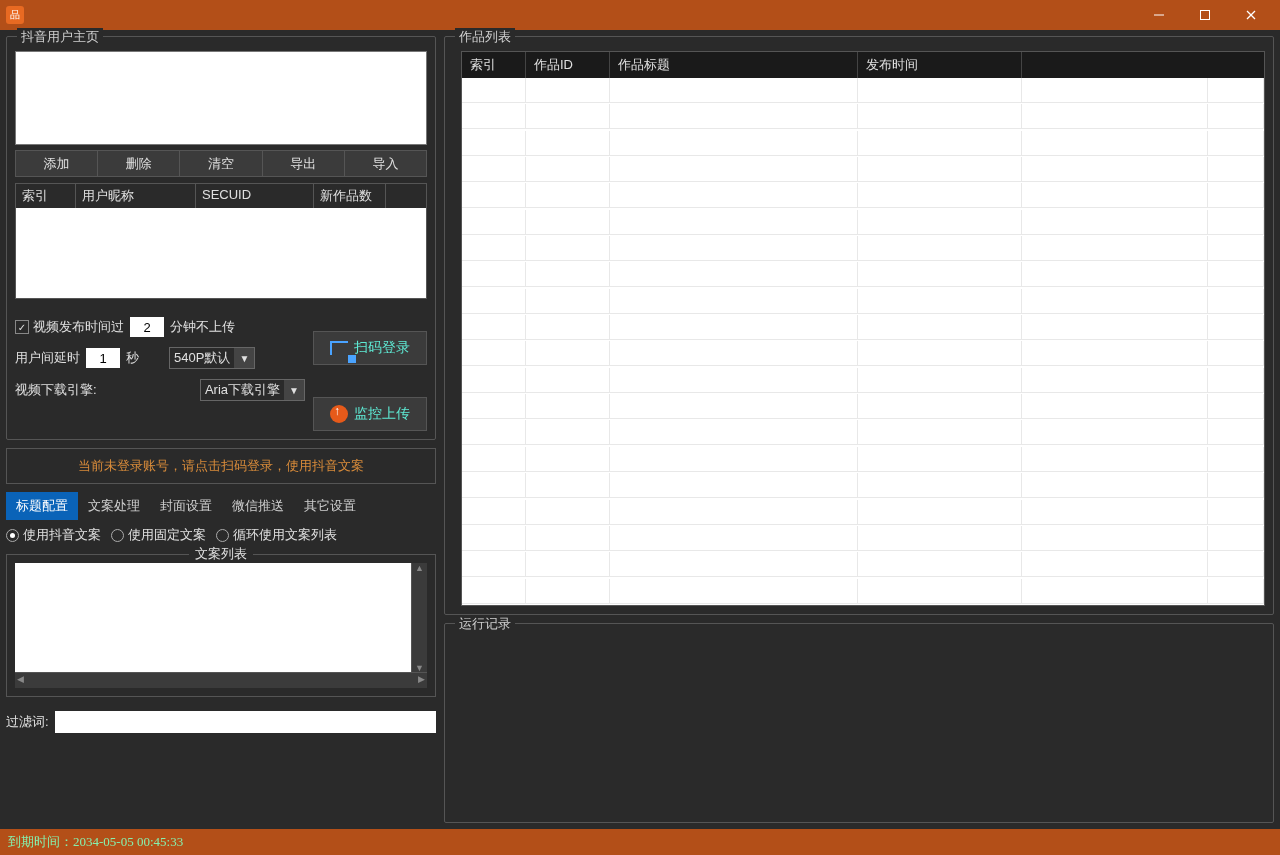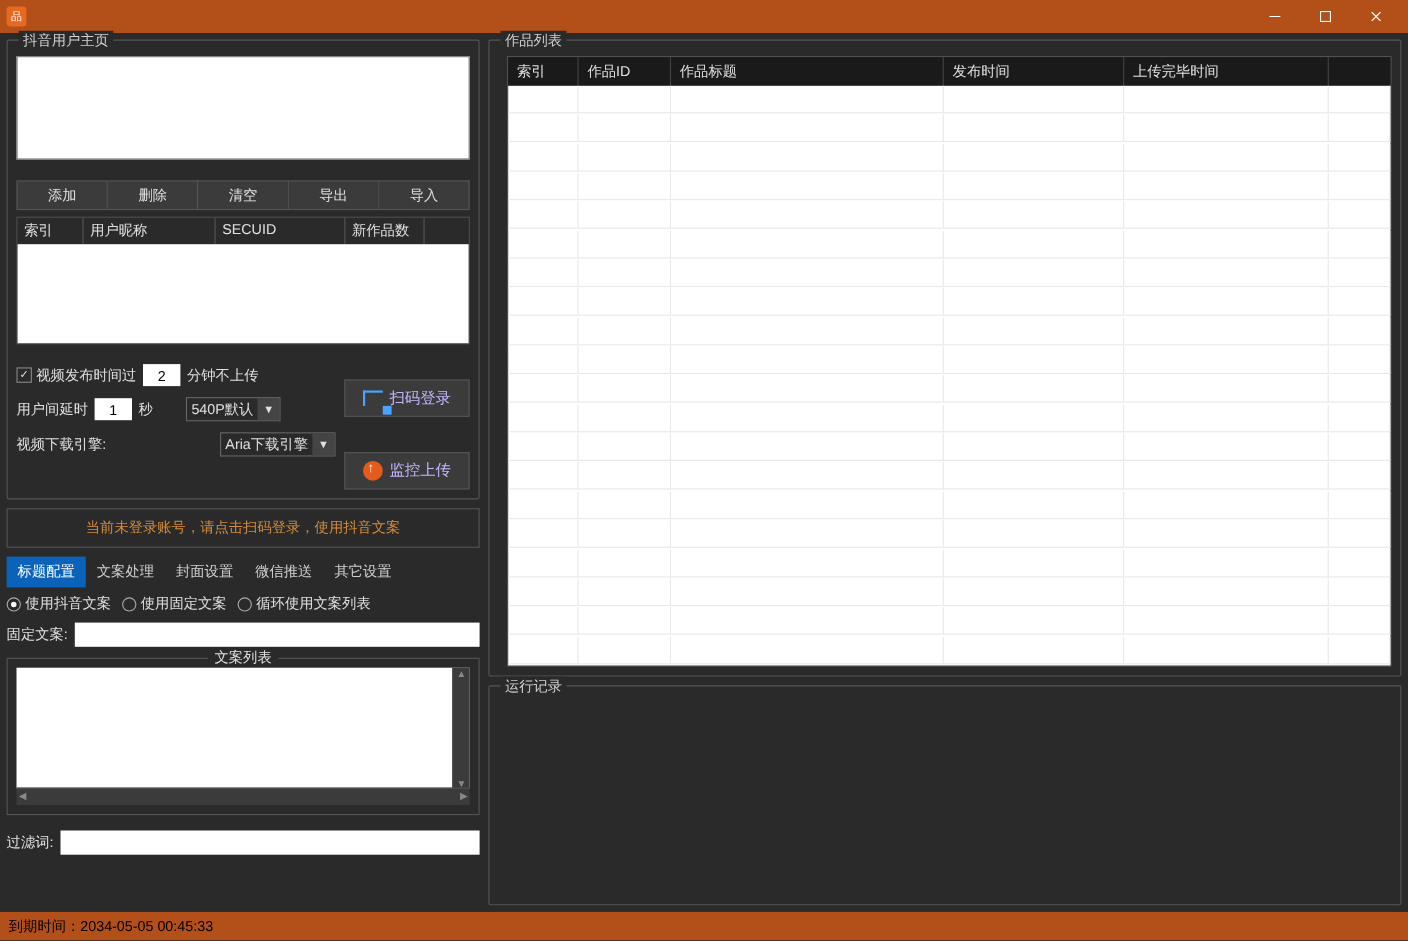--- a/index.html
+++ b/index.html
@@ -85,21 +85,21 @@
   border: 1px solid #777;
   width: 100%;
   height: 94px;
   resize: none;
   color: #000;
   font-size: 13px;
   padding: 2px;
 }
 .btn-row {
   display: flex;
-  margin-top: 16px;
+  margin-top: 2px;
 }
 .btn-row button {
   flex: 1;
   height: 27px;
   background: #3b3b3b;
   border: 1px solid #555;
   color: #e0e0e0;
   font-size: 13px;
   cursor: pointer;
 }
@@ -164,21 +164,21 @@
   display: flex; align-items: center; justify-content: center;
   font-size: 10px;
 }
 .side-btn {
   display: flex;
   align-items: center;
   justify-content: center;
   gap: 6px;
   background: #3b3b3b;
   border: 1px solid #555;
-  color: #c4b5fd;
+  color: #5eead4;
   height: 34px;
   width: 114px;
   font-size: 14px;
   cursor: pointer;
   margin-top: 24px;
 }
 .side-btn .ico-blue {
   width: 18px; height: 14px;
   border: 2px solid #4aa3ff;
   border-right: none;
@@ -344,25 +344,26 @@
   padding: 2px 4px;
   font-family: SimSun, monospace;
   font-size: 13px;
   line-height: 1.25;
   white-space: pre-wrap;
   overflow: auto;
 }
 .statusbar {
   height: 26px;
   background: #b34f18;
-  color: #000000;
+  color: #86efac;
   display: flex;
   align-items: center;
   padding: 0 8px;
   font-size: 13px;
+  font-family: Liberation Serif, serif;
 }
 .row-flex { display: flex; gap: 8px; }
 .settings-left { flex: 1; }
 </style>
 </head>
 <body>
 
 <div class="titlebar">
   <div class="app-icon">品</div>
   <div class="win-controls">
@@ -466,24 +467,20 @@
           </label>
         <label class="radio">
             <span class="dot"></span>
             <span>使用固定文案</span>
           </label>
         <label class="radio">
             <span class="dot"></span>
             <span>循环使用文案列表</span>
           </label>
       </div>
-      <div class="label-line">
-        <span>固定文案:</span>
-        <input class="txt-input" style="">
-      </div>
       <div class="list-panel">
         <div class="panel-title2">文案列表</div>
         <div class="listbox">
           <div class="scrollbar-v"></div>
         </div>
         <div class="scrollbar-h"></div>
       </div>
       <div class="label-line" style="margin-top:14px;">
         <span>过滤词:</span>
         <input class="txt-input" style="">
@@ -493,21 +490,20 @@
 
   <div class="right-col">
     <div class="panel" style="flex:1.1; display:flex; flex-direction:column; padding-top:14px;padding-left:16px;">
       <div class="panel-title">作品列表</div>
       <div class="works-table">
         <div class="works-header">
           <div class="th" style="width:64px">索引</div>
           <div class="th" style="width:84px">作品ID</div>
           <div class="th" style="width:248px">作品标题</div>
           <div class="th" style="width:164px">发布时间</div>
-          <div class="th" style="width:186px">上传完毕时间</div>
           <div class="th" style="flex:1;border-right:none"></div>
         </div>
         <div class="works-body" id="works-grid">
             <div class="cell" style="height: 25px;"></div>
             <div class="cell" style="height: 25px;"></div>
             <div class="cell" style="height: 25px;"></div>
             <div class="cell" style="height: 25px;"></div>
             <div class="cell" style="height: 25px;"></div>
             <div class="cell" style="height: 25px;"></div>
             <div class="cell" style="height: 25px;"></div>

